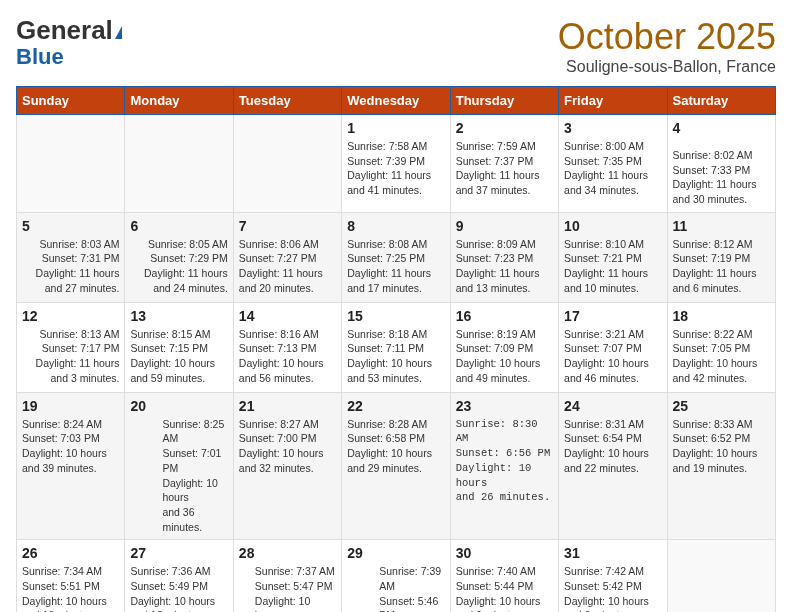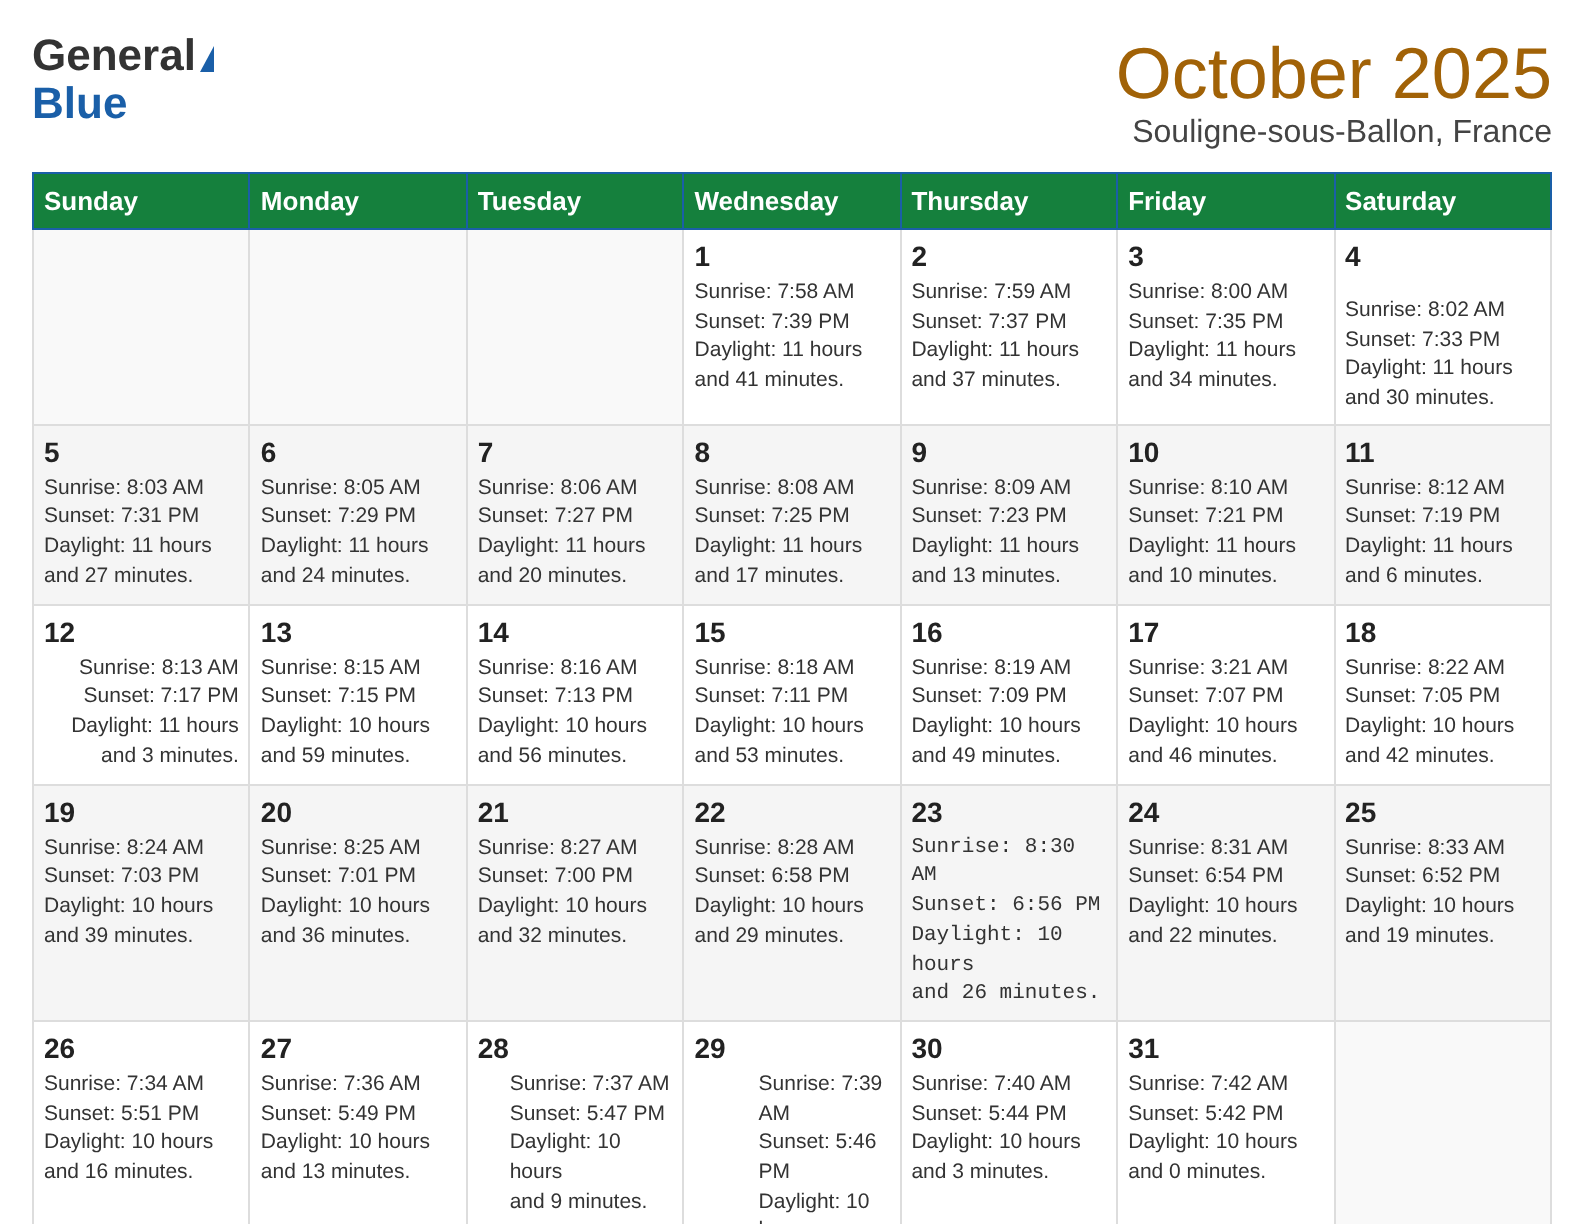--- a/index.html
+++ b/index.html
@@ -32,21 +32,21 @@
     .location-title {
       font-size: 16px;
       color: #444;
     }
     table {
       width: 100%;
       border-collapse: collapse;
       font-size: 11px;
     }
     thead tr th {
-      background: #15803d;
+      background: #c2410c;
       color: #fff;
       text-align: left;
       padding: 6px 5px;
       font-size: 13px;
       font-weight: bold;
       border: 1px solid #1a5fa8;
     }
     tbody tr {
       border-bottom: 1px solid #ccc;
     }
@@ -77,21 +77,21 @@
     }
     .empty-cell {
       background: #f9f9f9;
     }
   </style>
 </head>
 <body>
 
 <div class="header-area">
   <div class="logo">
-    <span style="font-size:22px;font-weight:bold;color:#333;line-height:1.1;">General<span style="display:inline-block;width:0;height:0;border-left:7px solid transparent;border-right:0px solid transparent;border-bottom:13px solid #1a5fa8;margin-left:2px;vertical-align:middle;"></span></span>
+    <span style="font-size:26px;font-weight:bold;color:#333;line-height:1.1;">General<span style="display:inline-block;width:0;height:0;border-left:7px solid transparent;border-right:0px solid transparent;border-bottom:13px solid #1a5fa8;margin-left:2px;vertical-align:middle;"></span></span>
     <span style="font-size:22px;font-weight:bold;color:#1a5fa8;line-height:1.1;">Blue</span>
   </div>
   <div class="title-area">
     <div class="month-title">October 2025</div>
     <div class="location-title">Souligne-sous-Ballon, France</div>
   </div>
 </div>
 
 <table>
   <thead>
@@ -135,28 +135,28 @@
           <span class="day-number">4</span>
           <div class="day-info" style="white-space: pre-line; margin-top: 12px;">Sunrise: 8:02 AM
 Sunset: 7:33 PM
 Daylight: 11 hours
 and 30 minutes.</div>
         </td>
       </tr>
       <tr>
         <td>
           <span class="day-number">5</span>
-          <div class="day-info" style="white-space: pre-line;">Sunrise: 8:03 AM
+          <div class="day-info" style="white-space: pre-line; text-align: right;">Sunrise: 8:03 AM
 Sunset: 7:31 PM
 Daylight: 11 hours
 and 27 minutes.</div>
         </td>
         <td>
           <span class="day-number">6</span>
-          <div class="day-info" style="white-space: pre-line;">Sunrise: 8:05 AM
+          <div class="day-info" style="white-space: pre-line; text-align: right;">Sunrise: 8:05 AM
 Sunset: 7:29 PM
 Daylight: 11 hours
 and 24 minutes.</div>
         </td>
         <td>
           <span class="day-number">7</span>
           <div class="day-info" style="white-space: pre-line;">Sunrise: 8:06 AM
 Sunset: 7:27 PM
 Daylight: 11 hours
 and 20 minutes.</div>
@@ -244,21 +244,21 @@
       <tr>
         <td>
           <span class="day-number">19</span>
           <div class="day-info" style="white-space: pre-line;">Sunrise: 8:24 AM
 Sunset: 7:03 PM
 Daylight: 10 hours
 and 39 minutes.</div>
         </td>
         <td>
           <span class="day-number">20</span>
-          <div class="day-info" style="white-space: pre-line;">Sunrise: 8:25 AM
+          <div class="day-info" style="white-space: pre-line; margin-left: 32px;">Sunrise: 8:25 AM
 Sunset: 7:01 PM
 Daylight: 10 hours
 and 36 minutes.</div>
         </td>
         <td>
           <span class="day-number">21</span>
           <div class="day-info" style="white-space: pre-line;">Sunrise: 8:27 AM
 Sunset: 7:00 PM
 Daylight: 10 hours
 and 32 minutes.</div>

